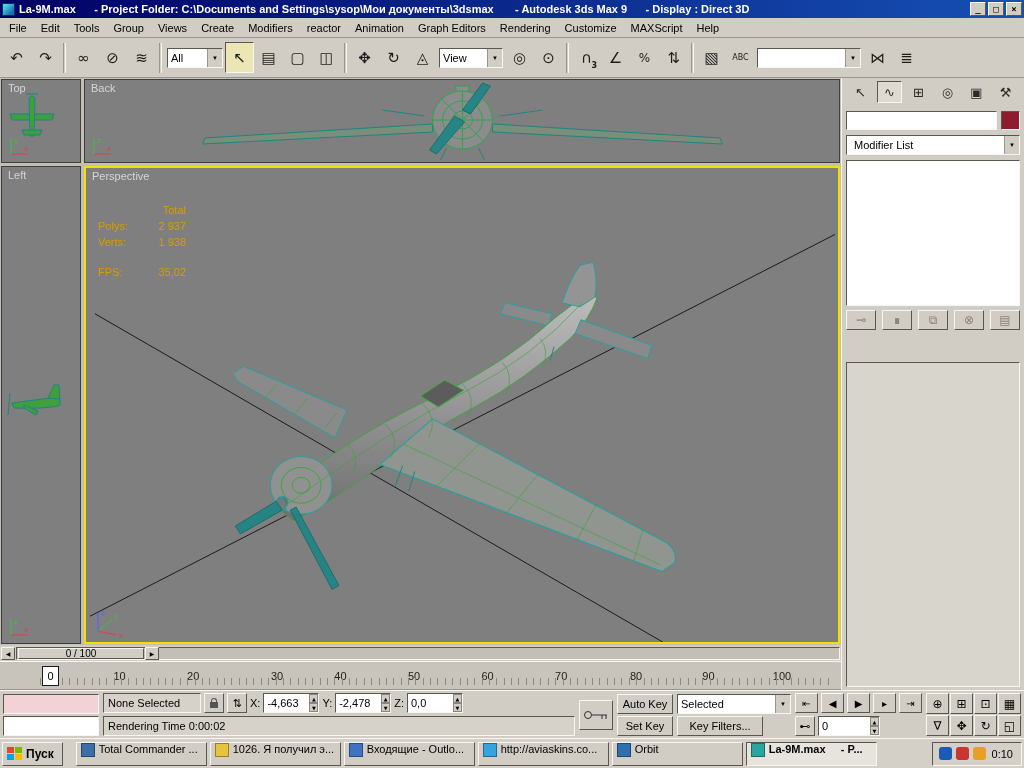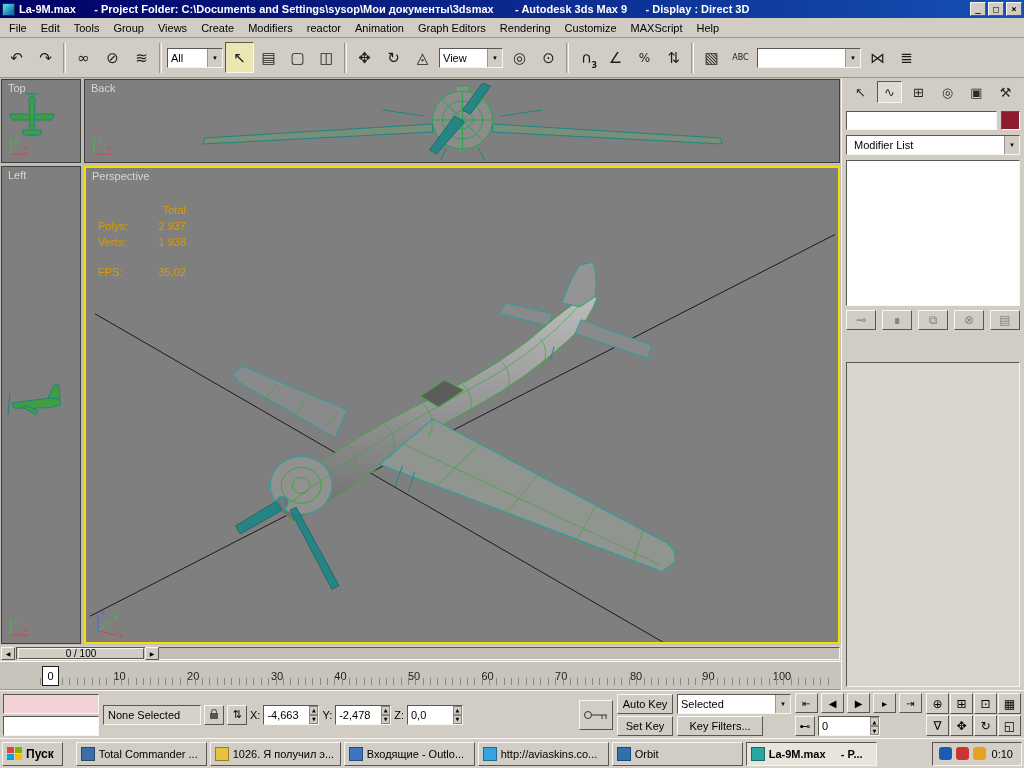--- a/index.html
+++ b/index.html
@@ -90,21 +90,21 @@
 .pbtn{width:23px;height:20px;display:flex;align-items:center;justify-content:center;font-family:"DejaVu Sans",sans-serif;font-size:10px}
 .framefld{width:62px}
 .navgrid{display:grid;grid-template-columns:repeat(4,23px);grid-auto-rows:21px;gap:1px}
 .navbtn{display:flex;align-items:center;justify-content:center;font-family:"DejaVu Sans",sans-serif;font-size:12px;border:1px solid;border-color:#f7f6f3 #5a574f #5a574f #f7f6f3;background:#d1cdc4}
 
 .taskbar{height:30px;background:#d4d0c8;border-top:1px solid #f7f6f3;display:flex;align-items:center;padding:0 2px;gap:13px}
 .start-btn{height:24px;display:flex;align-items:center;gap:4px;padding:0 8px 0 4px;font-weight:bold;font-size:12px}
 .winflag{display:grid;grid-template-columns:7px 7px;grid-auto-rows:6px;gap:1px}
 .wf1{background:#e8442c}.wf2{background:#7db700}.wf3{background:#00a3e8}.wf4{background:#ffb900}
 .task-btns{display:flex;gap:3px;flex:1;overflow:hidden}
-.task-btn{width:131px;height:24px;display:flex;align-items:center;gap:4px;padding:0 4px;overflow:hidden;flex:none}
+.task-btn{width:131px;height:24px;display:flex;align-items:flex-start;gap:4px;padding:0 4px;overflow:hidden;flex:none}
 .task-btn.active{border-color:#5a574f #f7f6f3 #f7f6f3 #5a574f;background:#e7e4dd;font-weight:bold}
 .task-ico{width:14px;height:14px;flex:none;border:1px solid rgba(0,0,0,.35)}
 .task-label{white-space:pre;overflow:hidden;font-size:11px}
 .tray{height:24px;display:flex;align-items:center;gap:4px;padding:0 8px 0 6px;flex:none;margin-left:auto}
 .tray-ico{width:13px;height:13px;border-radius:3px}
 .clock{margin-left:2px}
 </style>
 </head>
 <body>
 
@@ -431,20 +431,23 @@
           </div>
         <span class="axis-lab">Z:</span>
         <div class="fld s numfld">
             <span>0,0</span>
             <span class="spin">
               <i>▲</i>
               <i>▼</i>
             </span>
           </div>
       </div>
+      <div class="sb-row">
+        <div class="fld s prompt">Rendering Time  0:00:02</div>
+      </div>
     </div>
     <div class="sb-col">
       <span class="bigkey r">
         <svg width="26" height="12" viewBox="0 0 26 12">
           <circle cx="5" cy="6" r="3.5" fill="none" stroke="#333"></circle>
           <path d="M9 6 H24 M19 6 V10 M23 6 V10" stroke="#333" fill="none"></path>
         </svg>
       </span>
     </div>
     <div class="sb-col">

